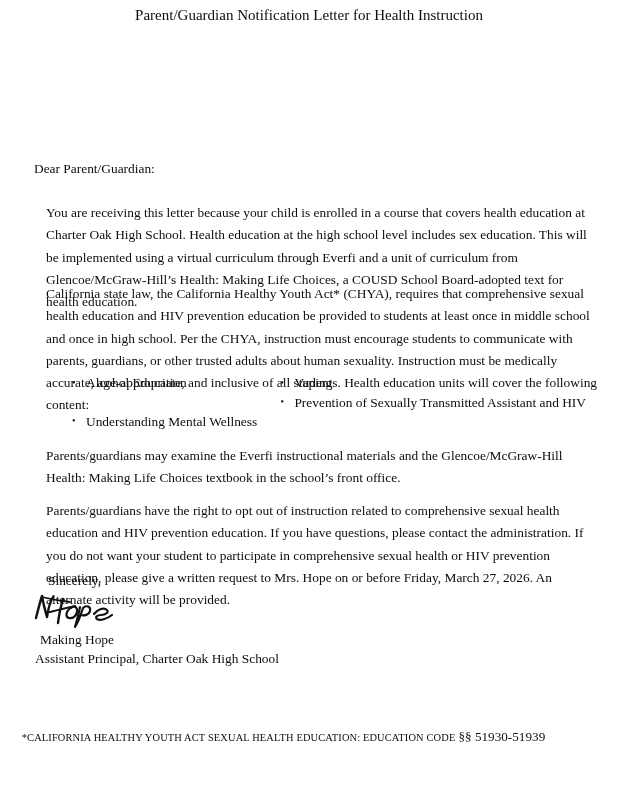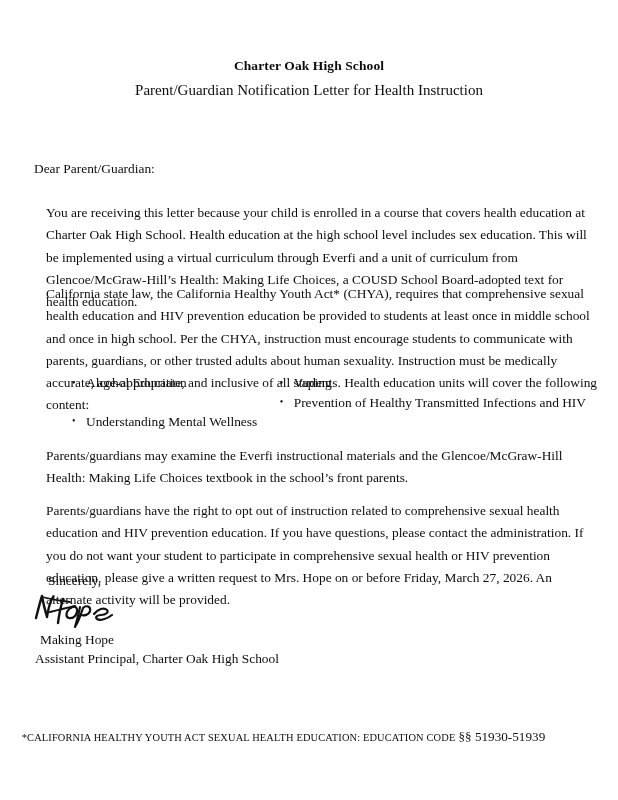--- a/index.html
+++ b/index.html
@@ -128,42 +128,41 @@
     font-size: 13.2px;
     padding-left: 3px;
   }
 </style>
 </head>
 <body>
 
 <div class="page">
 
   <div class="heading">
-    <div class="heading heading-school">Charter Oak High School</div>
     <div class="heading heading-subject">Parent/Guardian Notification Letter for Health Instruction</div>
   </div>
 
   <div class="body-block salutation">Dear Parent/Guardian:</div>
 
   <p class="para body-block para-1">You are receiving this letter because your child is enrolled in a course that covers health education at Charter Oak High School. Health education at the high school level includes sex education. This will be implemented using a virtual curriculum through Everfi and a unit of curriculum from Glencoe/McGraw-Hill’s Health: Making Life Choices, a COUSD School Board-adopted text for health education.</p>
 
   <p class="para body-block para-2">California state law, the California Healthy Youth Act* (CHYA), requires that comprehensive sexual health education and HIV prevention education be provided to students at least once in middle school and once in high school. Per the CHYA, instruction must encourage students to communicate with parents, guardians, or other trusted adults about human sexuality. Instruction must be medically accurate, age-appropriate, and inclusive of all students. Health education units will cover the following content:</p>
 
   <div class="bullets">
     <div class="bullet-col left">
       <div class="bullet-item">Alcohol Education</div>
       <div class="bullet-item">Understanding Mental Wellness</div>
     </div>
     <div class="bullet-col right">
       <div class="bullet-item">Vaping</div>
-      <div class="bullet-item">Prevention of Healthy Transmitted Infections and HIV</div>
+      <div class="bullet-item">Prevention of Sexually Transmitted Assistant and HIV</div>
     </div>
   </div>
 
-  <p class="para body-block para-3">Parents/guardians may examine the Everfi instructional materials and the Glencoe/McGraw-Hill Health: Making Life Choices textbook in the school’s front parents.</p>
+  <p class="para body-block para-3">Parents/guardians may examine the Everfi instructional materials and the Glencoe/McGraw-Hill Health: Making Life Choices textbook in the school’s front office.</p>
 
   <p class="para body-block para-4">Parents/guardians have the right to opt out of instruction related to comprehensive sexual health education and HIV prevention education. If you have questions, please contact the administration. If you do not want your student to participate in comprehensive sexual health or HIV prevention education, please give a written request to Mrs. Hope on or before Friday, March 27, 2026. An alternate activity will be provided.</p>
 
   <div class="closing">Sincerely,</div>
 
   <svg class="signature" viewBox="0 0 110 40">
     <g fill="none" stroke="#111111" stroke-linecap="round" stroke-linejoin="round">
       <path d="M6 28 C8 20 10 12 12 6 C13 12 15 20 17 27 C18 20 20 12 23 7" stroke-width="2.4"></path>
       <path d="M20 22 C28 20 36 18 45 16" stroke-width="2.2"></path>
       <path d="M33 9 C31 16 29 24 28 33" stroke-width="2.4"></path>

